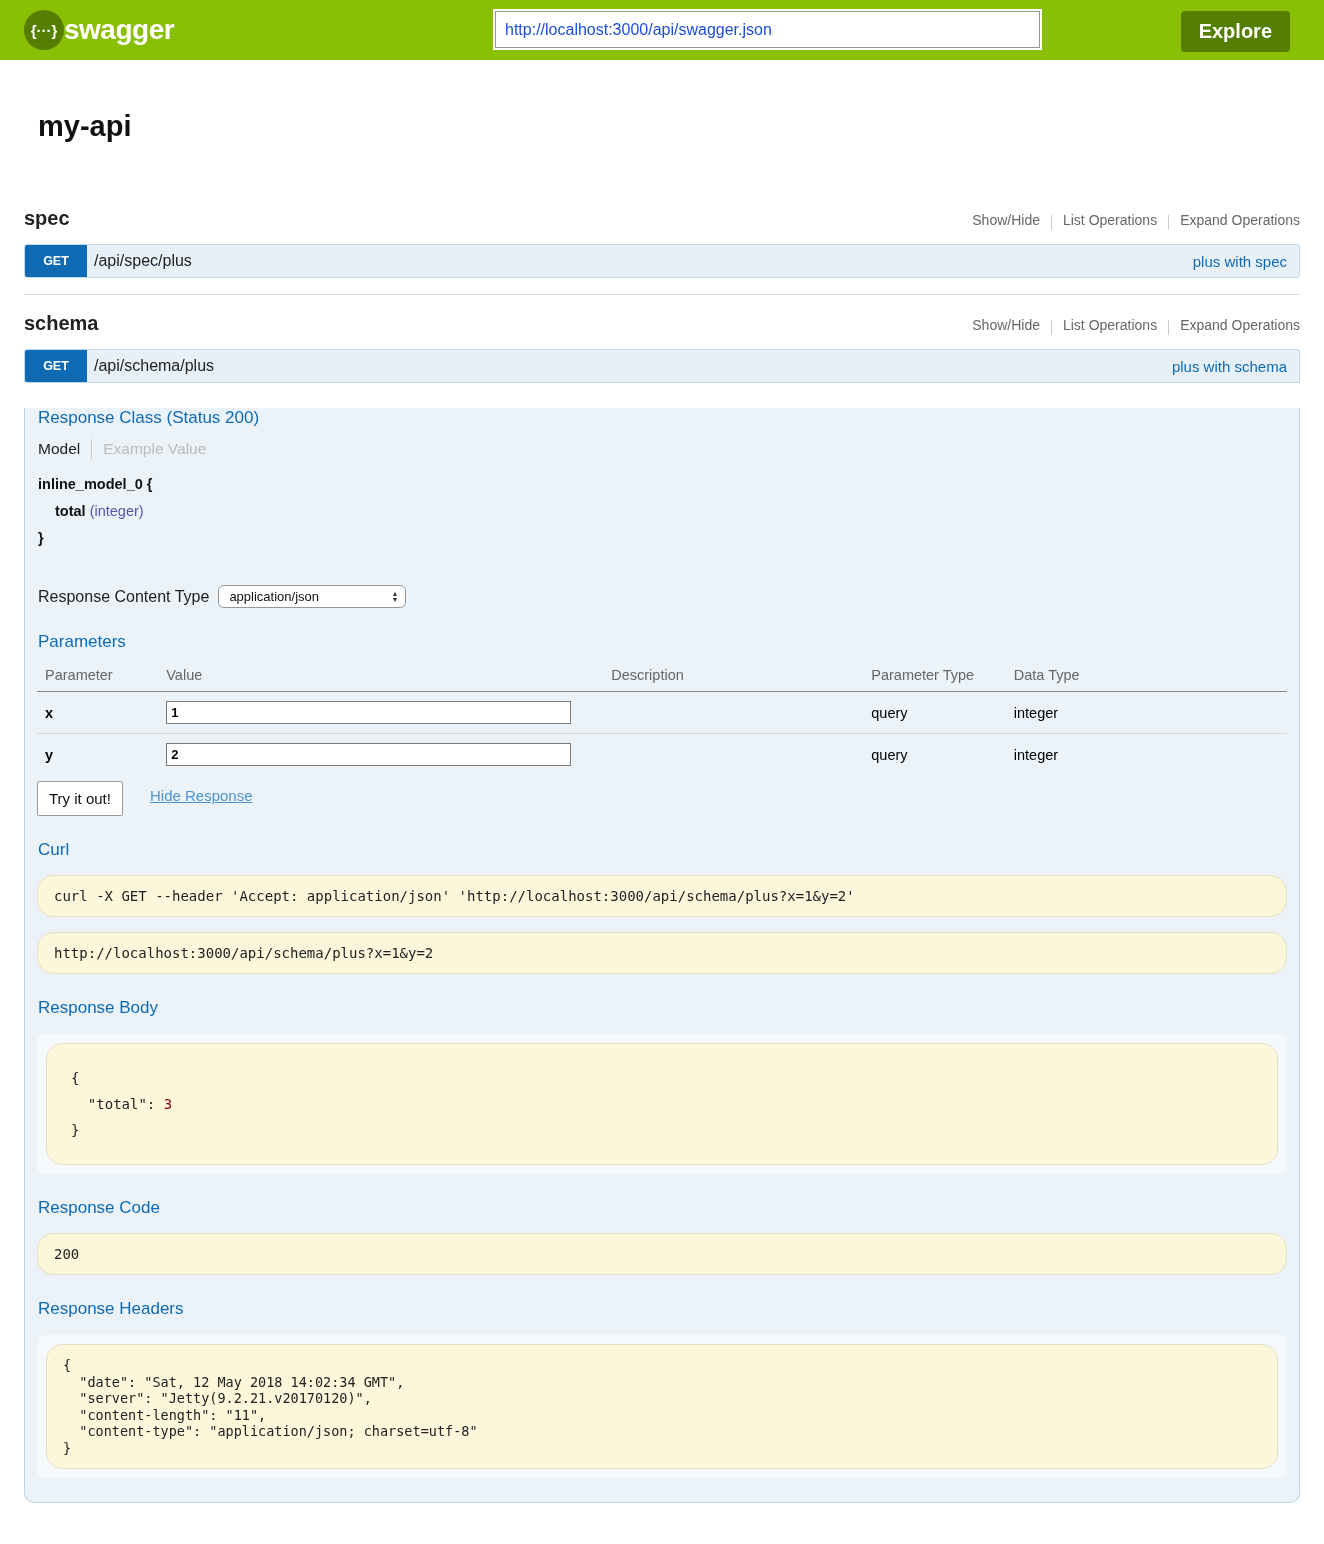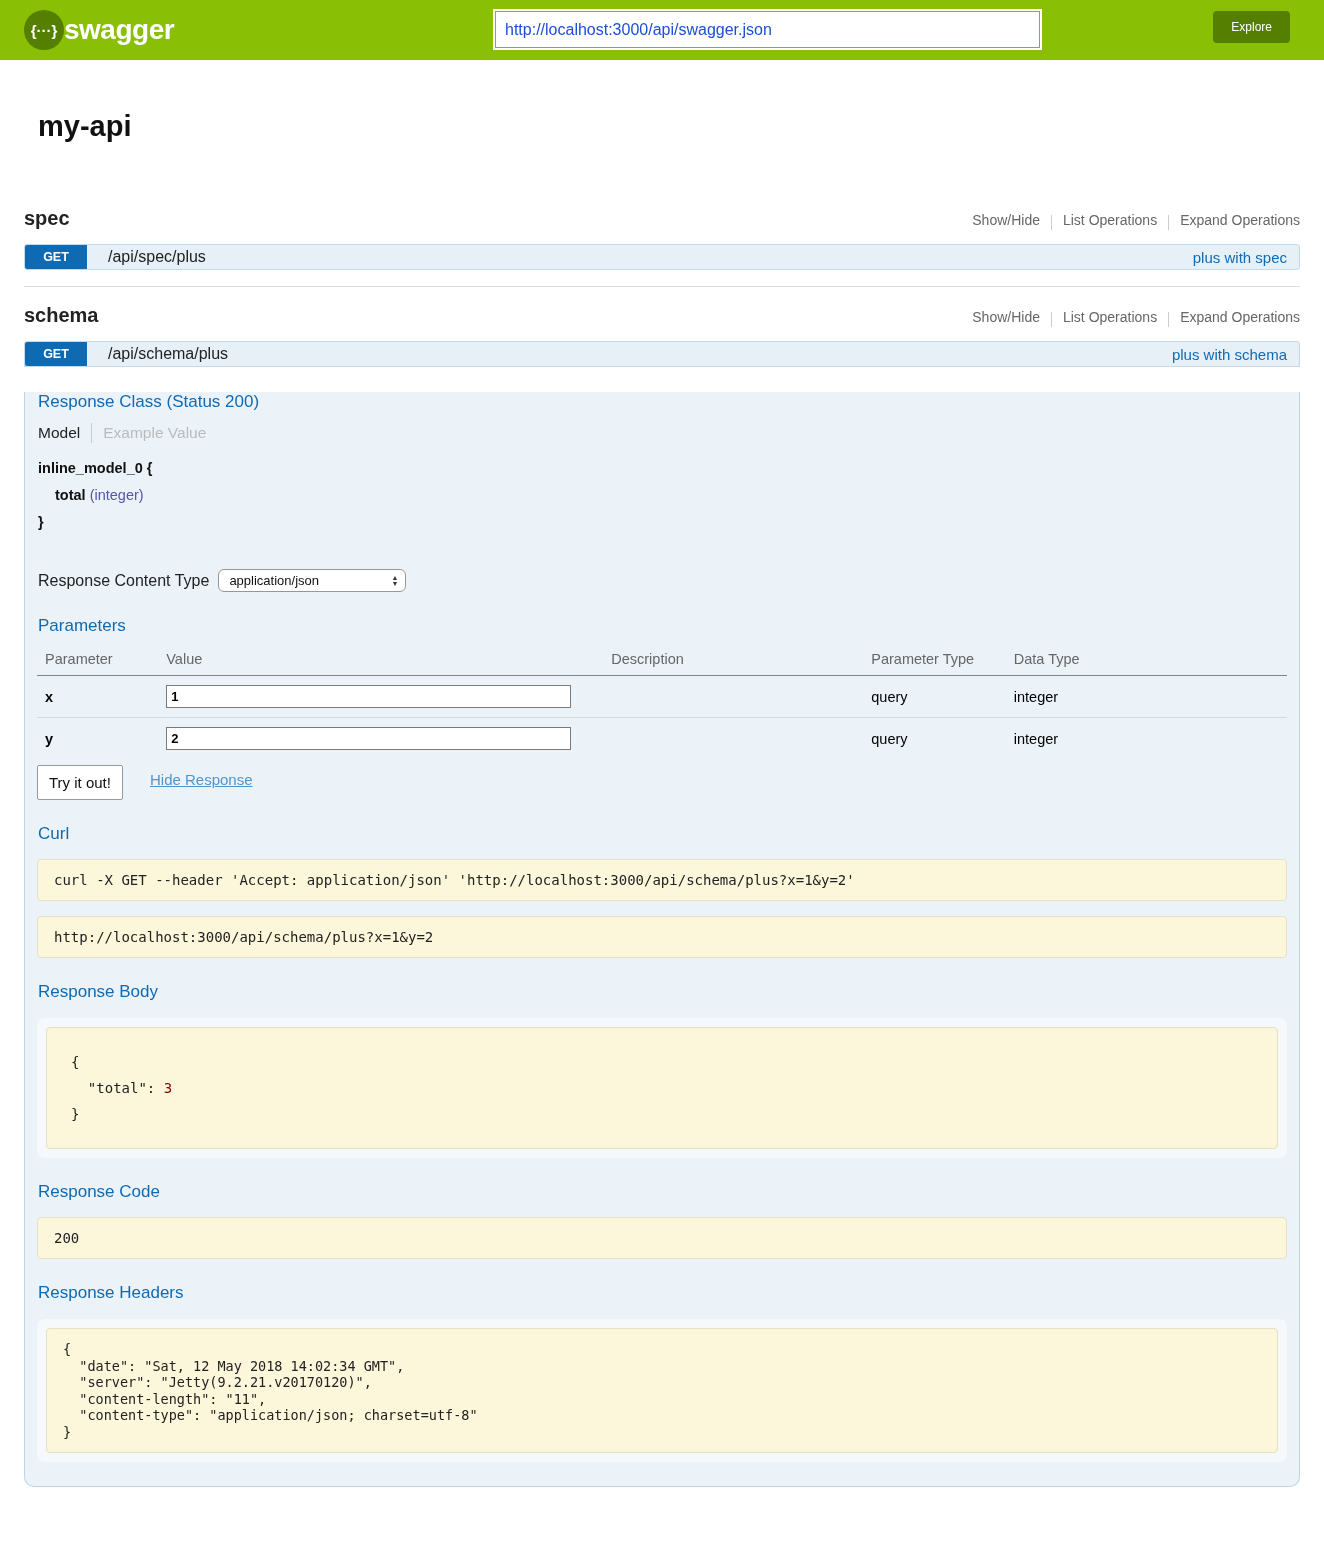--- a/index.html
+++ b/index.html
@@ -10,41 +10,41 @@
   .topbar { position: relative; height: 60px; background: #89bf04; }
   .brand { position: absolute; left: 24px; top: 10px; display: flex; align-items: center; }
   .logo { width: 40px; height: 40px; border-radius: 50%; background: #547f00; color: #fff;
           display: flex; align-items: center; justify-content: center;
           font-weight: bold; font-size: 15px; letter-spacing: 0; }
   .brand-text { color: #fff; font-weight: bold; font-size: 28px; margin-left: 0; letter-spacing: -0.5px; }
   .url-input { position: absolute; left: 495px; top: 11px; width: 545px; height: 37px;
                border: 1px solid #90989e; box-shadow: 0 0 0 2px #ffffff;
                font-size: 16px; padding: 0 9px; font-family: "Liberation Sans", sans-serif; color: #1d4ed8; }
   .explore-btn { position: absolute; right: 34px; top: 11px; background: #547f00; color: #fff;
-                 font-weight: normal; font-size: 12px; border: none; border-radius: 4px;
+                 font-weight: bold; font-size: 20px; border: none; border-radius: 4px;
                  padding: 9px 18px; cursor: pointer; font-family: "Liberation Sans", sans-serif; }
 
   
   .page { padding: 0 24px; }
   .api-title { font-size: 29px; font-weight: bold; color: #111; margin: 50px 0 0 14px; }
 
   .section-head { display: flex; align-items: baseline; justify-content: space-between; margin-top: 64px; }
   .section-head.tight { margin-top: 17px; }
   .resource-title { font-size: 20px; font-weight: bold; color: #222; margin: 0; }
   .section-menu { display: flex; align-items: center; color: #666; font-size: 14px; }
   .section-menu a { color: #666; text-decoration: none; cursor: pointer; }
   .menu-sep { display: inline-block; width: 1px; height: 15px; background: #ccc; margin: 0 11px; position: relative; top: 2px; }
 
-  .endpoint-row { margin-top: 14px; height: 26px; background: #e7f0f7; border: 1px solid #c3d9ec;
+  .endpoint-row { margin-top: 14px; height: 34px; background: #e7f0f7; border: 1px solid #c3d9ec;
                   border-radius: 3px; display: flex; align-items: center; position: relative; }
   .endpoint-row.open { border-radius: 3px 3px 0 0; }
   .method-badge { width: 62px; align-self: stretch; background: #0f6ab4; color: #fff; font-weight: bold;
                   font-size: 12.5px; display: flex; align-items: center; justify-content: center;
                   border-radius: 2px 0 0 2px; cursor: pointer; }
-  .endpoint-path { font-size: 16px; color: #222; margin-left: 21px; cursor: pointer; }
+  .endpoint-path { font-size: 16px; color: #222; margin-left: 7px; cursor: pointer; }
   .endpoint-summary { margin-left: auto; margin-right: 12px; color: #0f6ab4; font-size: 15px; cursor: pointer; }
 
   .section-divider { border: none; border-top: 1px solid #ddd; margin: 16px 0 0 0; }
 
   
   .op-panel { background: #ebf3f9; border: 1px solid #bcd4e6; border-top: none;
               border-radius: 0 0 10px 10px; padding: 0 12px 24px 12px; }
   .blk-heading { color: #0f6ab4; font-size: 17px; font-weight: 400; margin: 24px 0 0 1px; }
   .blk-heading.first { margin-top: 25px; }
 
@@ -78,21 +78,21 @@
   col.c-param { width: 9.7%; } col.c-value { width: 35.6%; } col.c-desc { width: 20.8%; }
   col.c-ptype { width: 11.4%; } col.c-dtype { width: 22.5%; }
 
   .try-row { display: flex; align-items: flex-start; margin-top: 6px; }
   .try-btn { background: #fff; border: 1px solid #999; border-radius: 2px; padding: 8px 11px;
              font-size: 15px; color: #111; cursor: pointer; font-family: "Liberation Sans", sans-serif; }
   .hide-response { margin-left: 27px; margin-top: 6px; color: #4e94cf; font-size: 15px;
                    text-decoration: underline; cursor: pointer; }
 
   
-  .codebox { background: #fcf6db; border: 1px solid #e5e0c6; border-radius: 4px;
+  .codebox { background: #fcf6db; border: 1px solid #e5e0c6; border-radius: 16px;
              padding: 11px 16px; font-family: "DejaVu Sans Mono", monospace; font-size: 14px;
              color: #222; margin-top: 15px; white-space: pre-wrap; word-break: break-all; line-height: 18px; }
   .inset-panel { background: rgba(255,255,255,0.5); border-radius: 8px; padding: 9px; margin-top: 16px; }
   .inset-panel .codebox { margin-top: 0; }
   .codebox.body-json { padding: 21px 24px; line-height: 26px; }
   .codebox.headers-json { padding: 12px 16px; font-size: 13.5px; line-height: 16.5px; }
   .codebox pre { margin: 0; font-family: inherit; font-size: inherit; line-height: inherit; white-space: pre-wrap; }
   .num-red { color: #880000; }
 </style>
 </head>

